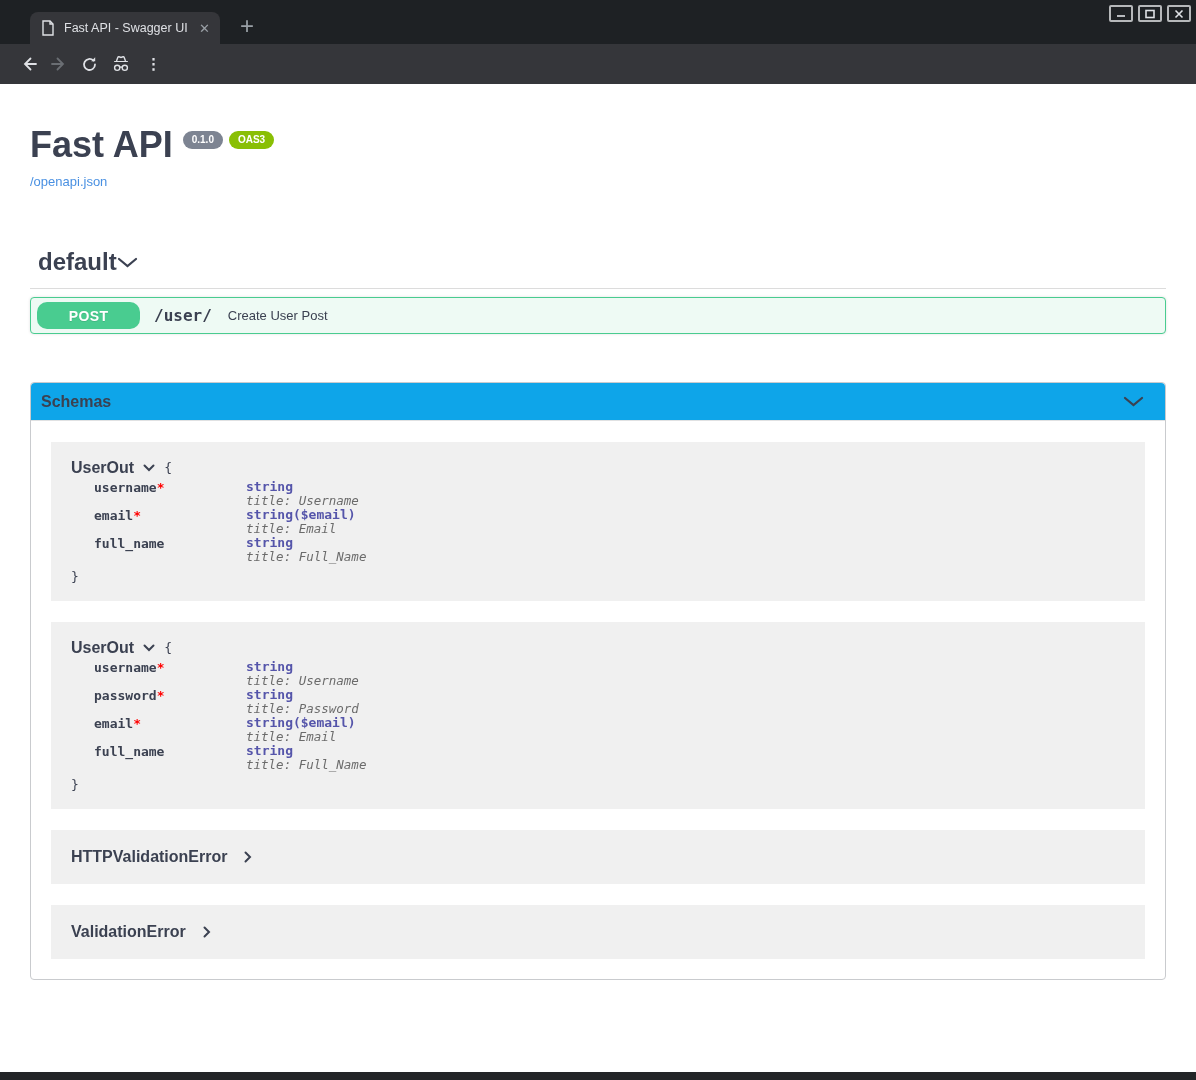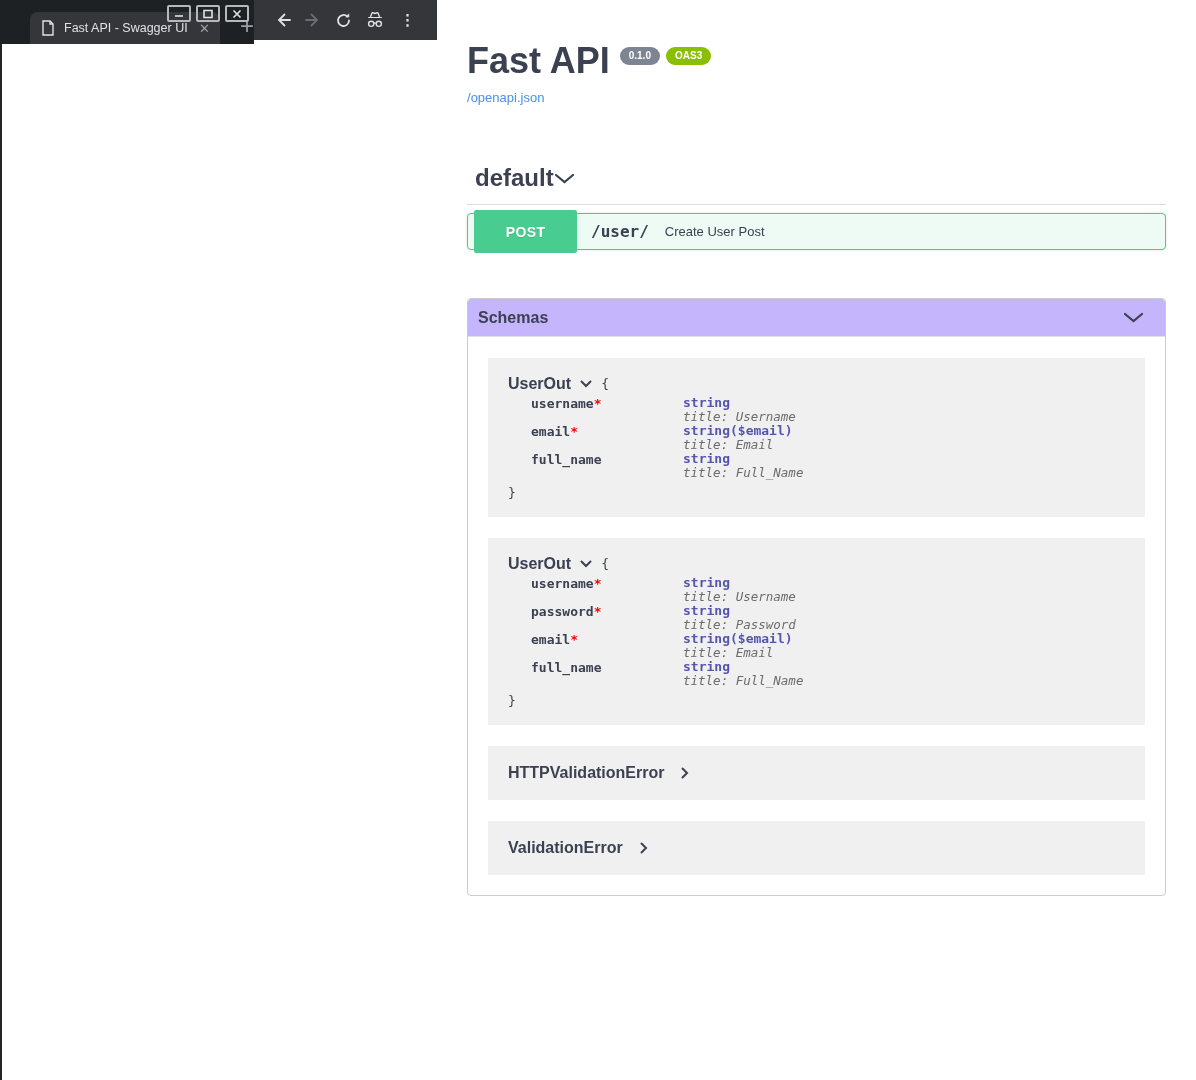--- a/index.html
+++ b/index.html
@@ -3,21 +3,21 @@
 <meta charset="utf-8">
 <style>
   * { box-sizing: border-box; }
   html,body { margin:0; padding:0; }
   body {
     width:1196px; height:1080px; overflow:hidden;
     font-family:"Liberation Sans", sans-serif;
     background:#fff;
   }
   .window {
-    width:1196px; height:1080px; display:flex; 
+    width:1196px; height:1080px; display:flex; flex-direction:column;
     box-shadow: inset 2px 0 0 #232527, inset -2px 0 0 #232527;
   }
 
   
   .tabstrip {
     height:44px; background:#1e2124; position:relative;
     display:flex; align-items:flex-end; flex-shrink:0;
   }
   .tab {
     margin-left:30px; width:190px; height:32px; background:#35363a;
@@ -81,34 +81,34 @@
   .tag-title { font-size:24px; font-weight:bold; color:#3b4151; margin:0; }
 
   .opblock {
     margin-top:8px; height:37px; background:var(--post-bg, #eefaf4);
     border:1px solid var(--post-green, #49cc90); border-radius:4px;
     box-shadow:0 0 3px rgba(0,0,0,.12);
     display:flex; align-items:center; padding:0 6px; gap:14px; cursor:pointer;
   }
   .opblock-method {
     background:var(--post-green, #49cc90); color:#fff; font-weight:bold;
-    font-size:14px; border-radius:2px; width:103px; height:43px;
+    font-size:14px; border-radius:10px; width:103px; height:27px;
     display:flex; align-items:center; justify-content:center; letter-spacing:.4px;
     text-shadow:0 1px 0 rgba(0,0,0,.1);
   }
   .opblock-path {
     font-family:"DejaVu Sans Mono", monospace; font-weight:bold;
     font-size:16px; color:#3b4151;
   }
   .opblock-summary { font-size:13px; color:#3b4151; margin-left:2px; }
 
   .models { margin-top:48px; border:1px solid #c9cbce; border-radius:4px; background:#fff; }
   .models-header {
     height:38px; display:flex; align-items:center; justify-content:space-between;
-    padding:0 21px 0 10px; border-bottom:1px solid #e0e1e2; background:#c4b5fd;
+    padding:0 21px 0 10px; border-bottom:1px solid #e0e1e2; background:#0ea5e9;
     border-radius:4px 4px 0 0; cursor:pointer;
   }
   .models-title { font-size:16px; font-weight:bold; color:#3b4151; }
   .models-body { padding:21px 20px 20px; }
 
   .model-box {
     background:#f0f0f0; border-radius:0; padding:16px 20px 15px;
     margin-bottom:21px;
   }
   .model-box:last-child { margin-bottom:0; }

